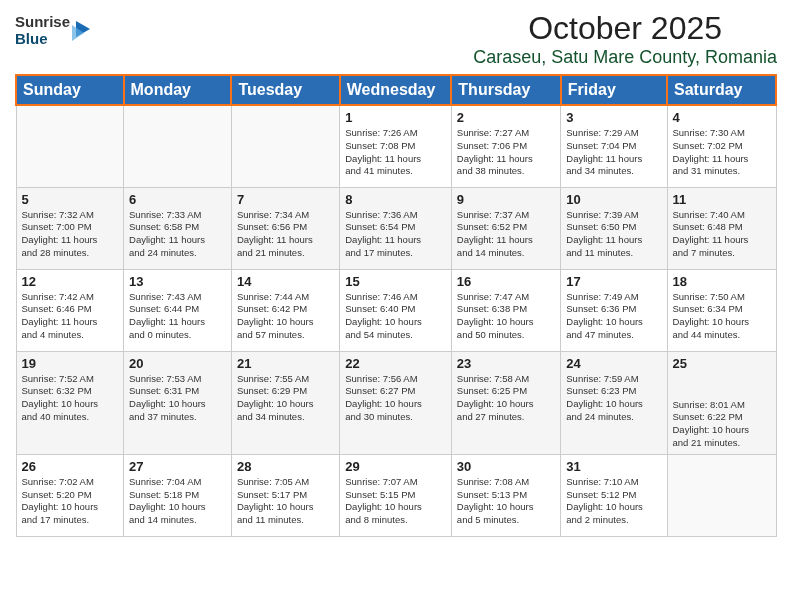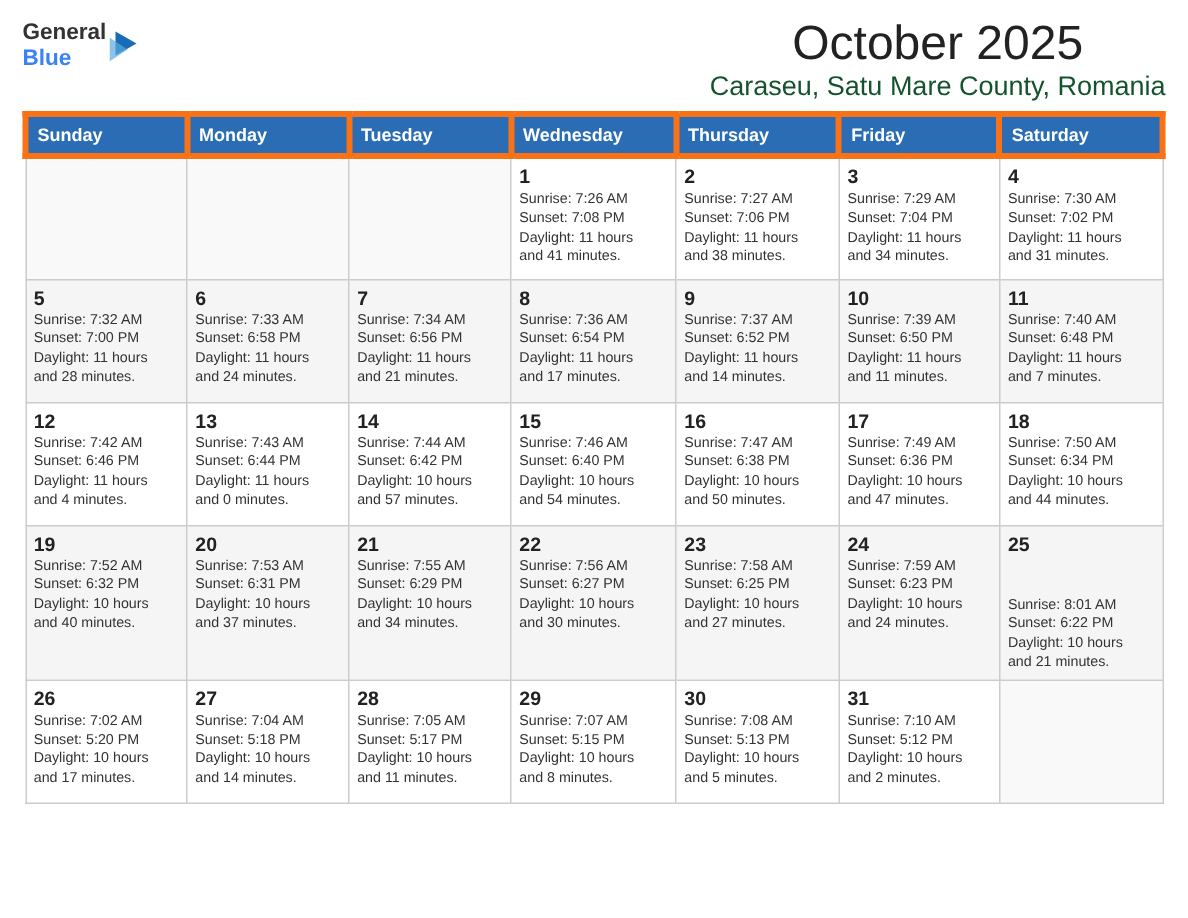--- a/index.html
+++ b/index.html
@@ -31,21 +31,21 @@
       line-height: 1.1;
     }
     .logo-general {
       font-size: 15px;
       font-weight: bold;
       color: #333;
     }
     .logo-blue {
       font-size: 15px;
       font-weight: bold;
-      color: #3b82f6;
+      color: #0c4a6e;
     }
     .logo-icon {
       width: 20px;
       height: 24px;
       margin-left: 2px;
     }
     .title-section {
       text-align: center;
     }
     .month-title {
@@ -60,22 +60,22 @@
     .calendar {
       width: 100%;
       border-collapse: collapse;
       border: 1px solid #ccc;
     }
     .calendar th {
       background-color: #2a6db5;
       color: #fff;
       text-align: left;
       padding: 5px 6px;
-      font-size: 12px;
-      border: 4px solid #f97316;
+      font-size: 16px;
+      border: 2px solid #f97316;
     }
     .calendar td {
       vertical-align: top;
       border: 1px solid #ccc;
       padding: 4px 5px;
       width: 113px;
       height: 82px;
       background: #fff;
     }
     .calendar tr:nth-child(even) td {
@@ -98,21 +98,21 @@
     }
   </style>
 </head>
 <body>
 
 <div class="container">
   <div class="header-section">
     <div class="logo">
       <div style="display:flex;align-items:center;">
         <div class="logo-text">
-          <span class="logo-general">General</span>
+          <span class="logo-general">Sunrise</span>
           <span class="logo-blue">Blue</span>
         </div>
         <svg class="logo-icon" viewBox="0 0 20 24" xmlns="http://www.w3.org/2000/svg">
           <polygon points="4,2 18,10 4,18" fill="#1a6bb5"></polygon>
           <polygon points="0,6 12,14 0,22" fill="#5aaae0" opacity="0.7"></polygon>
         </svg>
       </div>
     </div>
     <div class="title-section">
       <div class="month-title">October 2025</div>

